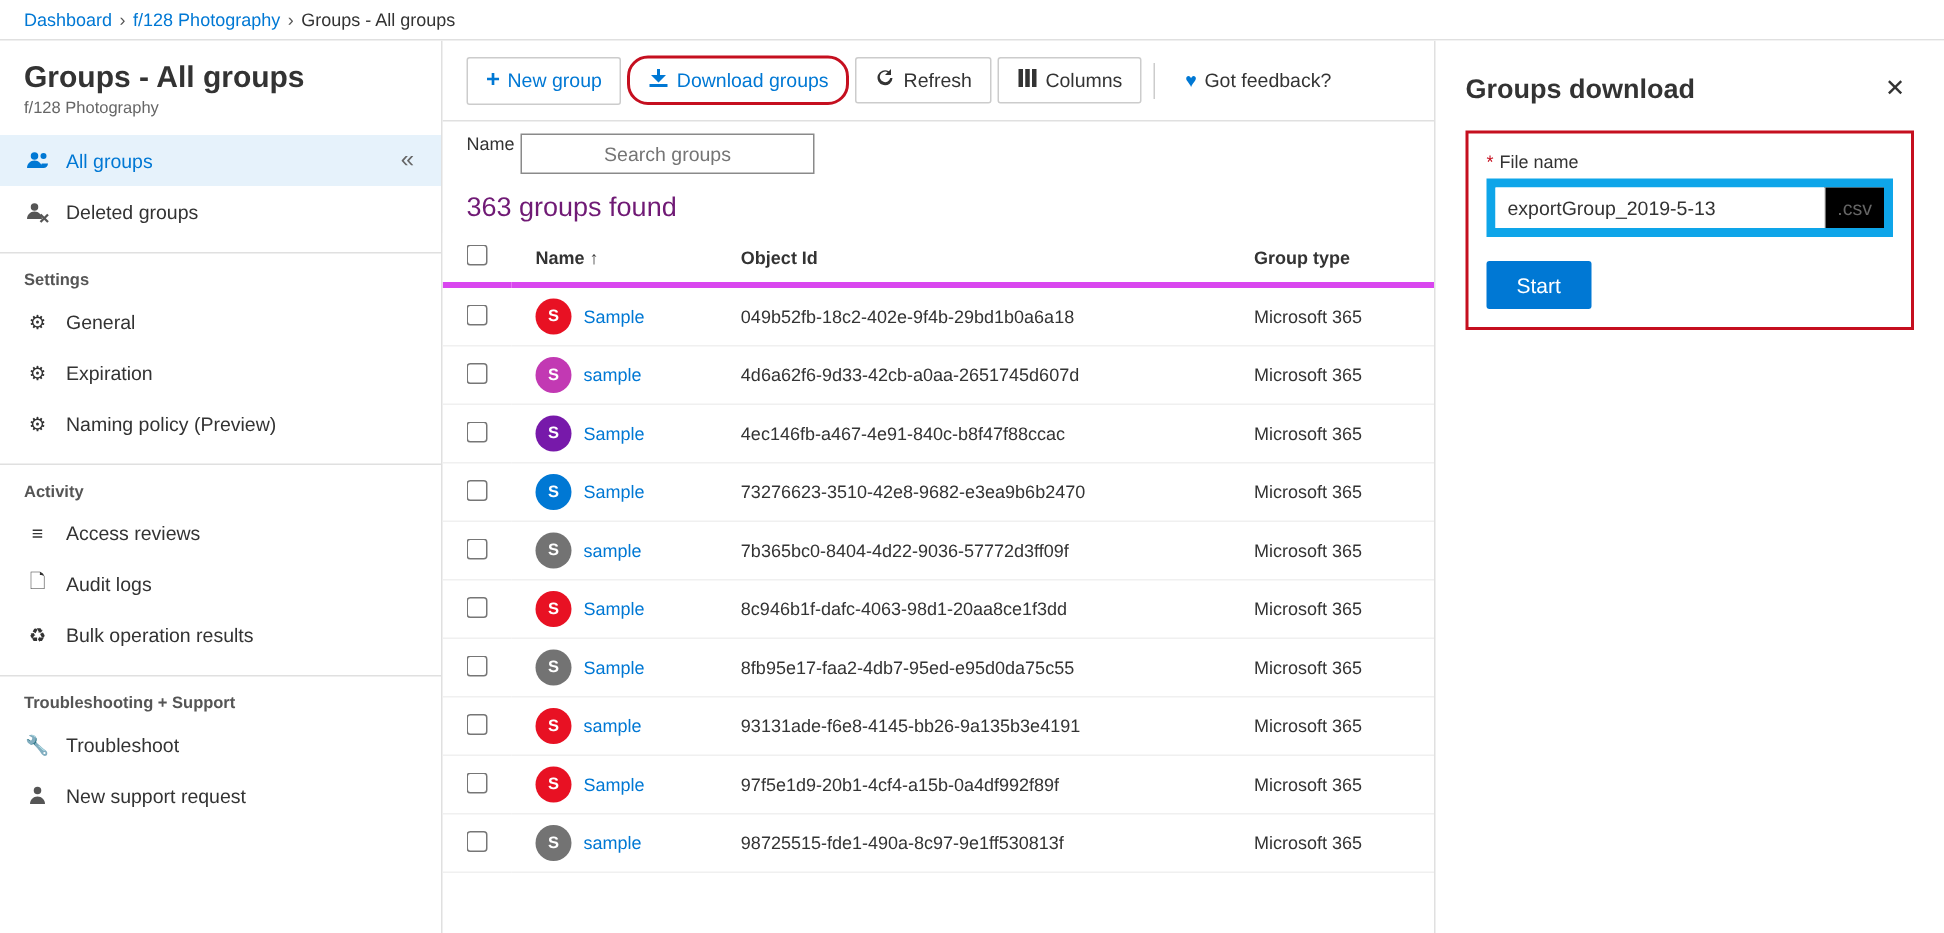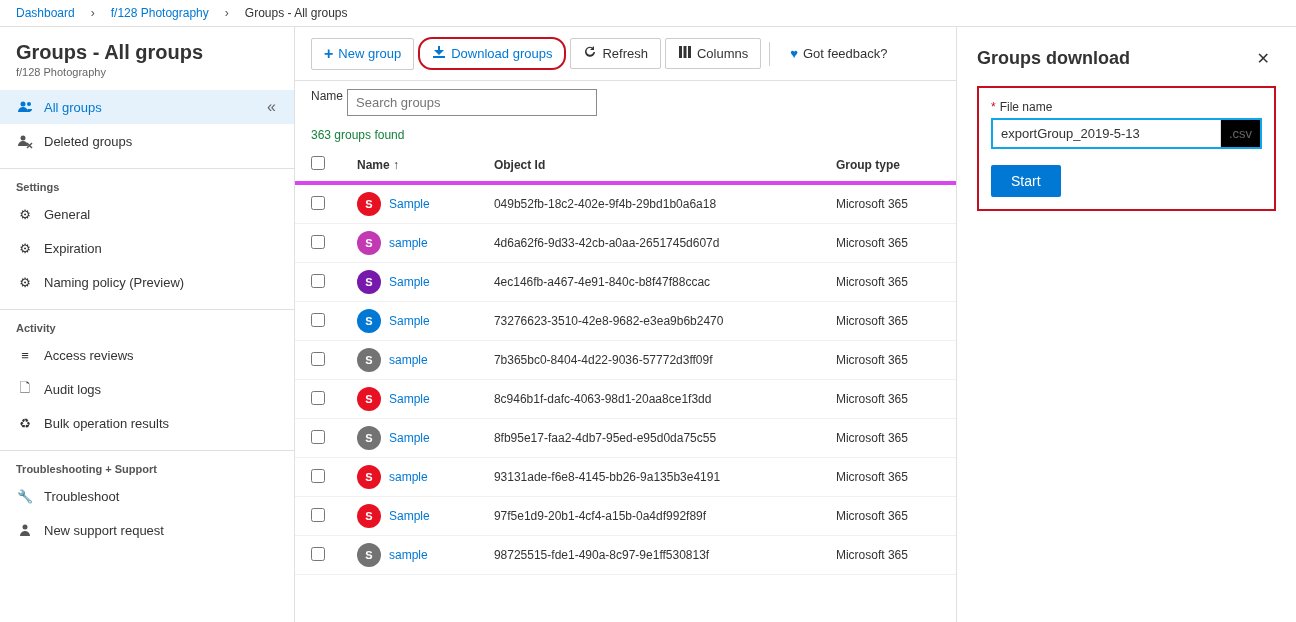--- a/index.html
+++ b/index.html
@@ -1,18 +1,18 @@
 <!DOCTYPE html>
 <html><head>
   <meta charset="utf-8">
   <style>
     * { box-sizing: border-box; margin: 0; padding: 0; }
     body { font-family: 'Segoe UI', Arial, sans-serif; font-size: 13px; color: #333; background: #fff; display: flex; flex-direction: column; height: 622px; overflow: hidden; }
 
-    .top-bar { background: #fff; border-bottom: 1px solid #e0e0e0; padding: 6px 16px; display: flex; align-items: center; gap: 12px; font-size: 12px; color: #0078d4; }
+    .top-bar { background: #fff; border-bottom: 1px solid #e0e0e0; padding: 6px 16px; display: flex; align-items: center; gap: 1px; font-size: 12px; color: #0078d4; }
     .top-bar span { color: #333; }
     .top-bar .sep { color: #555; margin: 0 4px; }
 
     .main-area { display: flex; flex: 1; overflow: hidden; }
 
     
     .sidebar { width: 295px; min-width: 295px; border-right: 1px solid #e0e0e0; overflow-y: auto; padding-bottom: 20px; }
     .sidebar-header { padding: 14px 16px 4px 16px; }
     .sidebar-title { font-size: 20px; font-weight: 600; color: #333; }
     .sidebar-subtitle { font-size: 11px; color: #666; margin-top: 2px; }
@@ -27,41 +27,41 @@
     .content { flex: 1; display: flex; flex-direction: column; overflow: hidden; position: relative; }
     .toolbar { display: flex; align-items: center; padding: 10px 16px; gap: 4px; border-bottom: 1px solid #e0e0e0; flex-wrap: wrap; }
     .toolbar-btn { display: flex; align-items: center; gap: 5px; padding: 6px 12px; border: 1px solid #ccc; border-radius: 2px; background: #fff; cursor: pointer; font-size: 13px; color: #333; }
     .toolbar-btn.highlighted { border: 2px solid #c50f1f; }
     .toolbar-btn.primary-text { color: #0078d4; }
     .toolbar-sep { width: 1px; height: 24px; background: #ccc; margin: 0 4px; }
     .feedback-btn { display: flex; align-items: center; gap: 5px; padding: 6px 12px; border: none; background: transparent; cursor: pointer; font-size: 13px; color: #333; }
 
     .filter-row { padding: 8px 16px; display: flex; flex-direction: row; gap: 4px; }
     .filter-label { font-size: 12px; color: #333; font-weight: 400; }
-    .filter-input { width: 250px; padding: 5px 8px; border: 1px solid #8a8a8a; font-size: 13px; outline: none; }
-    .found-count { font-size: 12px; color: #15803d; padding: 4px 16px 6px 16px; }
+    .filter-input { width: 196px; padding: 5px 8px; border: 1px solid #8a8a8a; font-size: 13px; outline: none; text-align: center; }
+    .found-count { font-size: 18px; color: #701a75; padding: 4px 16px 6px 16px; }
 
     .table-container { flex: 1; overflow-y: auto; overflow-x: auto; }
     table { width: 100%; border-collapse: collapse; }
     thead th { font-size: 12px; font-weight: 600; color: #333; padding: 8px 16px; border-bottom: 4px solid #d946ef; text-align: left; background: #fff; white-space: nowrap; }
     thead th:first-child { width: 40px; }
     tbody td { padding: 7px 16px; border-bottom: 1px solid #f0f0f0; font-size: 12px; color: #333; vertical-align: middle; }
     .name-cell { display: flex; align-items: center; gap: 8px; }
     .avatar { width: 24px; height: 24px; border-radius: 50%; display: flex; align-items: center; justify-content: center; color: #fff; font-size: 11px; font-weight: 600; flex-shrink: 0; }
     .group-link { color: #0078d4; text-decoration: none; cursor: pointer; }
     .checkbox { width: 14px; height: 14px; cursor: pointer; }
 
     
     .right-panel { width: 340px; min-width: 340px; border-left: 1px solid #e0e0e0; background: #fff; display: flex; flex-direction: column; padding: 20px; }
     .panel-header { display: flex; justify-content: space-between; align-items: center; margin-bottom: 16px; }
     .panel-title { font-size: 18px; font-weight: 600; color: #333; }
     .close-btn { background: none; border: none; cursor: pointer; font-size: 16px; color: #333; padding: 2px 6px; }
     .field-group { margin-bottom: 16px; }
     .field-label { font-size: 12px; color: #333; margin-bottom: 4px; display: flex; align-items: center; gap: 4px; }
-    .file-name-row { display: flex; align-items: center; gap: 0; border: 2px solid #0ea5e9; }
+    .file-name-row { display: flex; align-items: center; gap: 0; border: 6px solid #0ea5e9; }
     .file-name-input { flex: 1; padding: 6px 8px; border: none; font-size: 13px; outline: none; color: #333; }
     .file-ext { padding: 6px 8px; font-size: 13px; color: #666; background: #000000; border-left: 1px solid #ddd; }
     .panel-border { border: 2px solid #c50f1f; padding: 12px; margin-bottom: 8px; }
     .start-btn { background: #0078d4; color: #fff; border: none; padding: 8px 20px; font-size: 14px; font-weight: 500; cursor: pointer; border-radius: 2px; }
 
     
     .table-container::-webkit-scrollbar { width: 6px; height: 6px; }
     .table-container::-webkit-scrollbar-thumb { background: #ccc; border-radius: 3px; }
   </style>
 </head>

